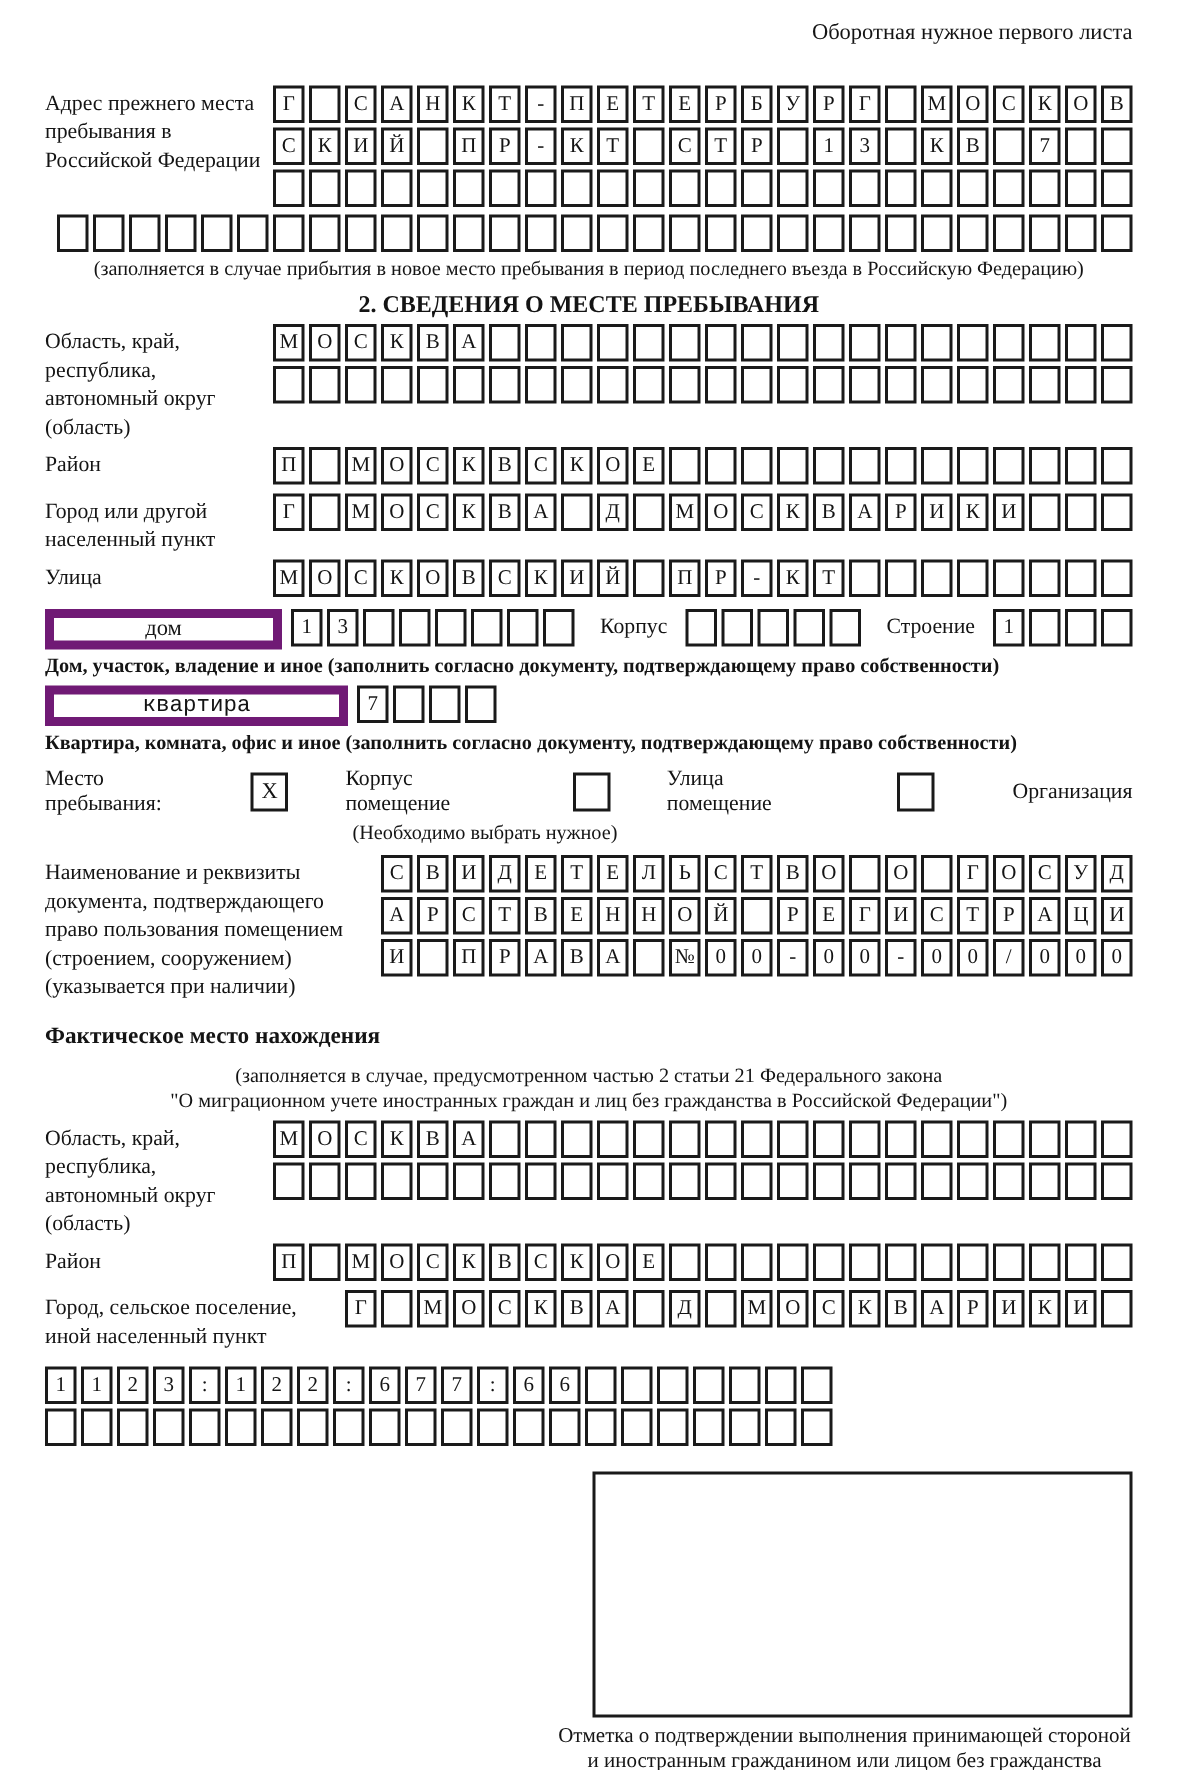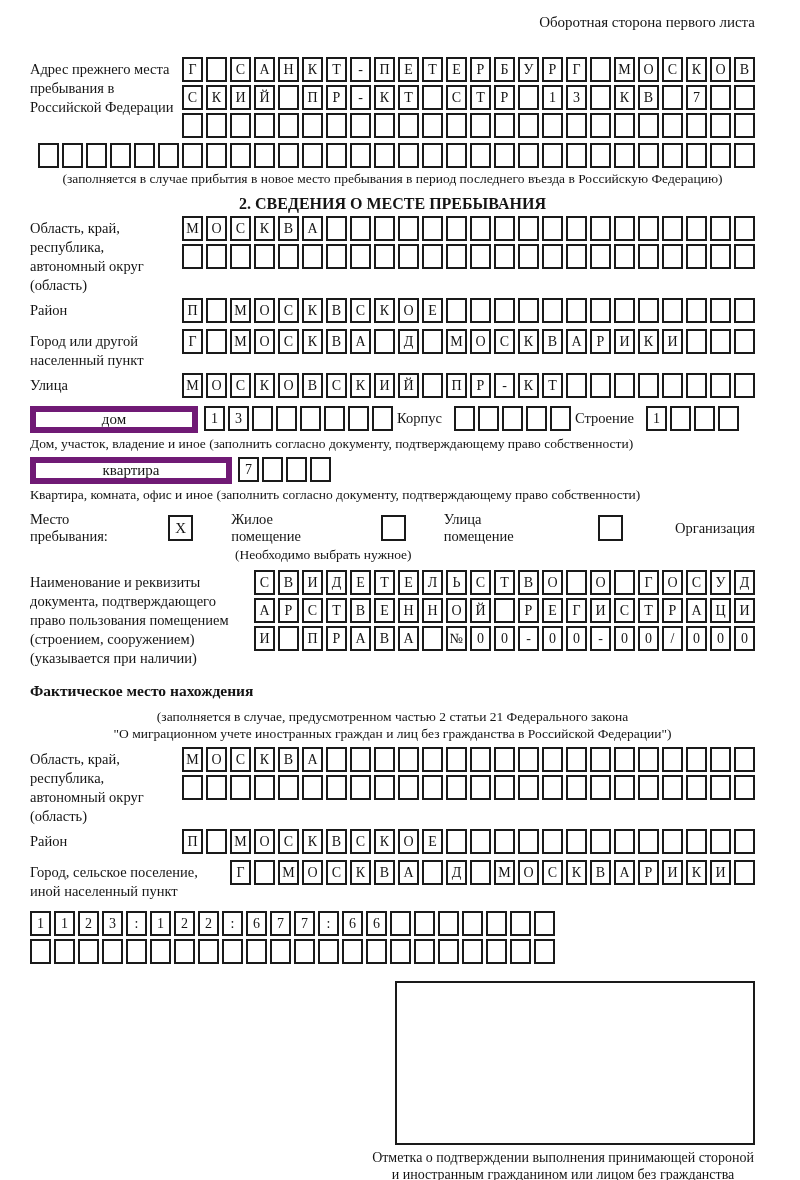--- a/index.html
+++ b/index.html
@@ -30,24 +30,24 @@
   .sub-title { text-align: left; font-weight: bold; font-size: 15.5px; margin-top: 14px; }
 
   
   .inline-row { display: flex; align-items: flex-start; margin-top: 5px; }
   .wide-box {
     border: 6px solid #701a75; height: 27px;
     display: flex; align-items: center; justify-content: center;
     font-size: 15px;
   }
   .dom-box { width: 168px; }
-  .kv-box { width: 202px; }
+  .kv-box { width: 202px; font-family: Liberation Mono, monospace; }
   .inline-row .cellrow { margin: 0 0 0 6px; }
-  .inline-label { font-size: 14.5px; padding: 4px 6px 0 4px; white-space: nowrap; }
-  .left-note { font-size: 13.5px; text-align: left; margin-top: 3px; }
+  .inline-label { font-size: 14.5px; padding: 4px 6px 0 17px; white-space: nowrap; }
+  .left-note { font-size: 13.5px; text-align: left; margin-top: 3px; font-weight: bold; }
 
   
   .mesto-row { display: flex; align-items: center; margin-top: 8px; gap: 28px; }
   .mesto-row .cap { font-size: 14.5px; }
   .checkbox {
     width: 25px; height: 26px; border: 2px solid #1a1a1a; flex: 0 0 25px;
     display: inline-flex; align-items: center; justify-content: center;
     font-size: 15px; margin: 0 10px;
   }
   .mesto-note { font-size: 13.5px; margin: 2px 0 0 205px; }
@@ -55,21 +55,21 @@
   .kadastr-rows { margin-top: 7px; }
 
   
   .stamp-wrap { margin-top: 14px; display: flex; flex-direction: column; align-items: flex-end; }
   .stamp-box { width: 360px; height: 164px; border: 2px solid #1a1a1a; background: #fff; }
   .stamp-note { width: 384px; font-size: 14px; line-height: 16.5px; text-align: center; margin-top: 5px; }
 </style>
 </head>
 <body>
 
-<div class="page-header">Оборотная сторона первого листа</div>
+<div class="page-header">Оборотная нужное первого листа</div>
 
 <div class="field" style="margin-top:26px">
   <div class="label">Адрес прежнего места пребывания в Российской Федерации</div>
   <div class="rows">
     <div class="cellrow">
         <span class="cell">Г</span>
         <span class="cell"></span>
         <span class="cell">С</span>
         <span class="cell">А</span>
         <span class="cell">Н</span>
@@ -374,21 +374,21 @@
       <span class="cell"></span>
       <span class="cell"></span>
       <span class="cell"></span>
     </div>
 </div>
 <div class="left-note">Квартира, комната, офис и иное (заполнить согласно документу, подтверждающему право собственности)</div>
 
 <div class="mesto-row">
   <span class="cap">Место пребывания:</span>
   <span class="checkbox">X</span>
-  <span class="cap">Жилое помещение</span>
+  <span class="cap">Корпус помещение</span>
   <span class="checkbox" style="margin-left:26px"></span>
   <span class="cap">Улица помещение</span>
   <span class="checkbox" style="margin-left:34px"></span>
   <span class="cap" style="margin-left:14px">Организация</span>
 </div>
 <div class="mesto-note">(Необходимо выбрать нужное)</div>
 
 <div class="field" style="margin-top:7px">
   <div class="label">Наименование и реквизиты документа, подтверждающего право пользования помещением (строением, сооружением) (указывается при наличии)</div>
   <div class="rows">

